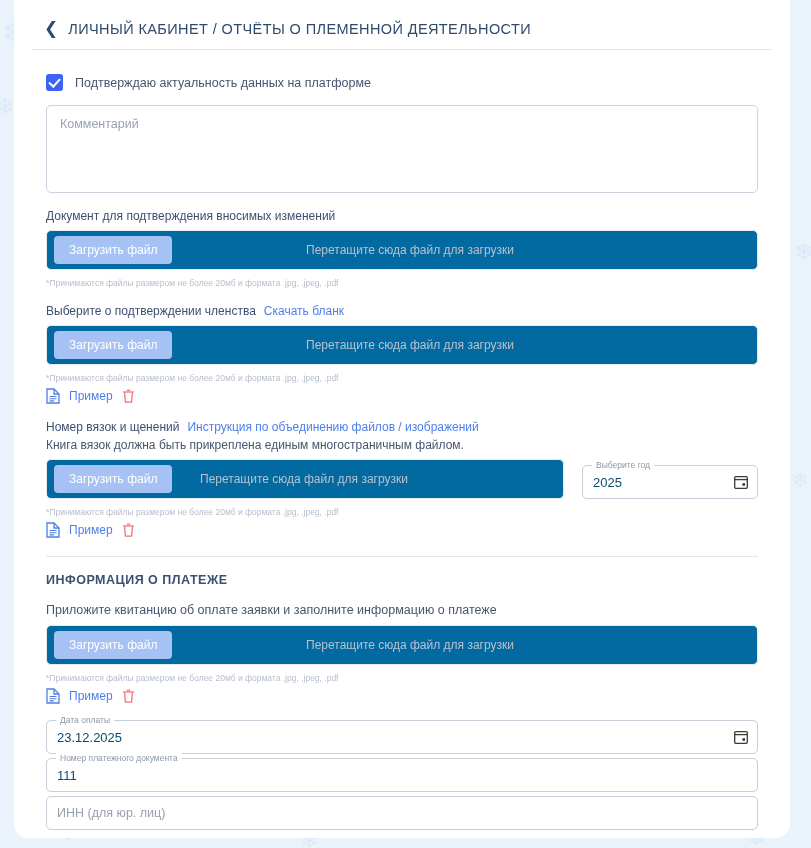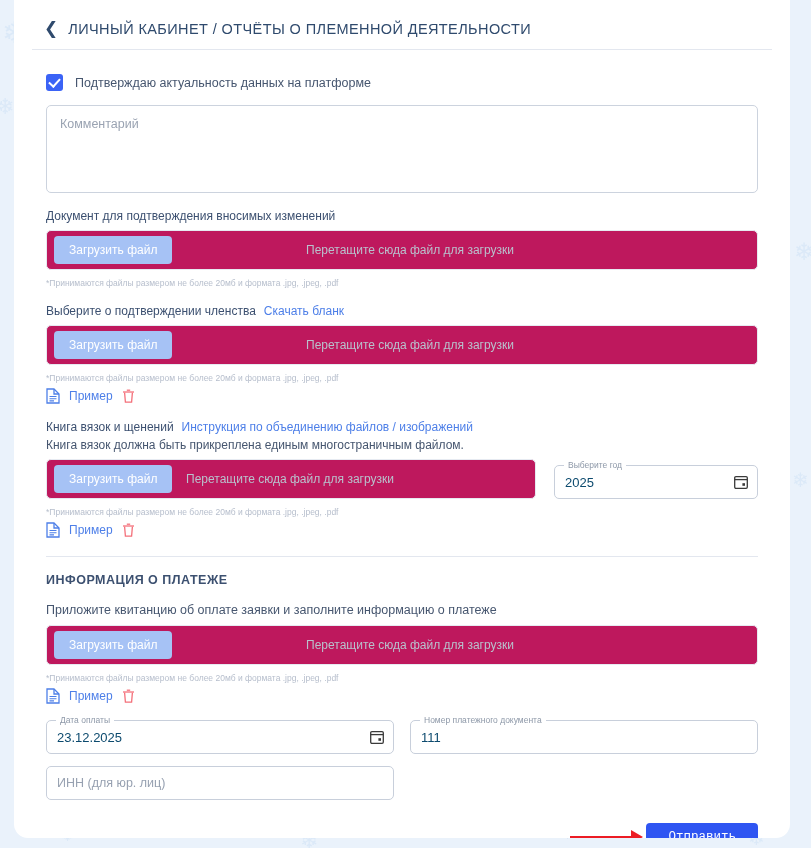--- a/index.html
+++ b/index.html
@@ -127,21 +127,21 @@
   .sub-note {
     font-size: 12px;
     color: #46566f;
     margin: -3px 0 7px 0;
   }
 
   .dropzone-row { display: flex; align-items: flex-start; gap: 18px; }
   .dropzone {
     flex: 1 1 auto;
     height: 40px;
-    background: #be185d;
+    background: #0369a1;
     border: 1px solid #e6eaf1;
     border-radius: 5px;
     display: flex;
     align-items: center;
     padding: 0 7px;
     position: relative;
   }
   .upload-btn {
     background: #a6c2f5;
     color: #ffffff;
@@ -213,21 +213,21 @@
   }
   .cal-icon {
     position: absolute;
     right: 9px;
     top: 50%;
     transform: translateY(-50%);
     display: inline-flex;
     cursor: pointer;
   }
 
-  .year-wrap { width: 204px; margin-top: 6px; flex: 0 0 auto; }
+  .year-wrap { width: 176px; margin-top: 6px; flex: 0 0 auto; }
 
   
   .divider {
     border: none;
     border-top: 1px solid #e3e7ef;
     margin: 18px 14px 0 14px;
   }
 
   .section-title {
     margin: 16px 14px 0 14px;
@@ -239,22 +239,22 @@
   }
   .section-desc {
     margin: 16px 14px 8px 14px;
     font-size: 12.5px;
     color: #46566f;
   }
 
   
   .pay-grid {
     display: grid;
-    grid-template-columns: 1fr 1fr;
-    gap: 12px 16px;
+    grid-template-columns: 1fr;
+    gap: 4px 16px;
     margin: 16px 14px 4px 14px;
   }
 
   
   .submit-row {
     display: flex;
     align-items: center;
     justify-content: flex-end;
     margin: 22px 14px 0 14px;
     gap: 0;
@@ -360,21 +360,21 @@
           <path d="M1 3h11" stroke="#f4707a" stroke-width="1.3"></path>
           <path d="M4.8 1.2h3.4" stroke="#f4707a" stroke-width="1.3"></path>
           <path d="M2.6 3.6l.8 9.6h6.2l.8-9.6" fill="none" stroke="#f4707a" stroke-width="1.3"></path>
         </svg>
       </span>
     </div>
   </div>
 
   <div class="field-block">
     <div class="field-label">
-      <span class="field-label-main">Книга вязок и щенений</span>
+      <span class="field-label-main">Номер вязок и щенений</span>
       <span class="link-blue">Инструкция по объединению файлов / изображений</span>
     </div>
     <div class="sub-note">Книга вязок должна быть прикреплена единым многостраничным файлом.</div>
     <div class="dropzone-row">
       <div class="dropzone short">
         <button class="upload-btn">Загрузить файл</button>
         <span class="drop-hint">Перетащите сюда файл для загрузки</span>
       </div>
       <div class="year-wrap">
         <div class="outlined">

